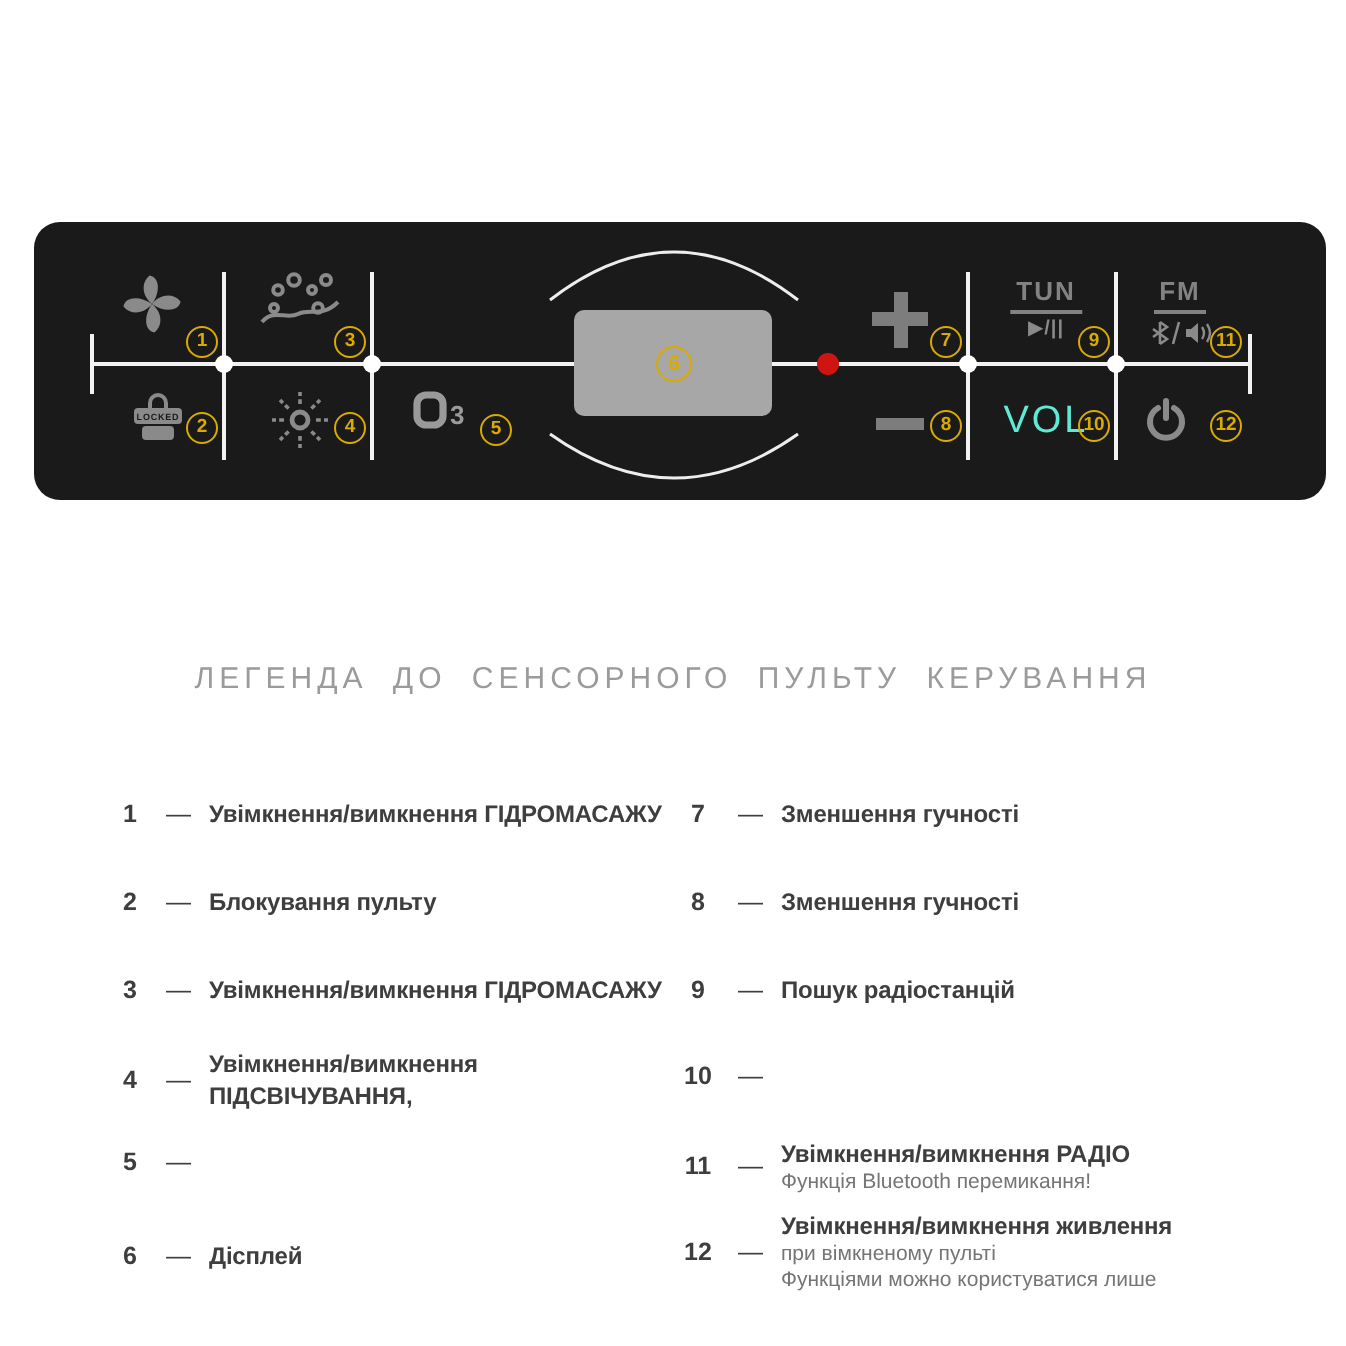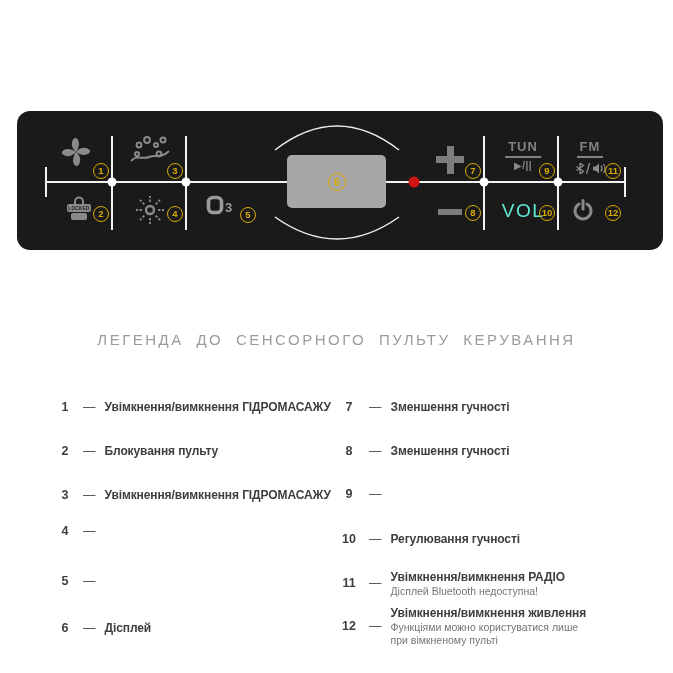--- a/index.html
+++ b/index.html
@@ -209,20 +209,21 @@
 </div>
 <div class="lrow col-l" style="top:487px;">
   <span class="lnum">3</span>
   <span class="ldash">—</span>
   <div class="ltext">Увімкнення/вимкнення ГІДРОМАСАЖУ</div>
 </div>
 <div class="lrow col-l" style="top:524px;">
   <span class="lnum">4</span>
   <span class="ldash">—</span>
   <div class="ltext">
+    <div>Увімкнення/вимкнення ПІДСВІЧУВАННЯ,</div>
   </div>
 </div>
 <div class="lrow col-l" style="top:574px;">
   <span class="lnum">5</span>
   <span class="ldash">—</span>
 </div>
 <div class="lrow col-l" style="top:620px;">
   <span class="lnum">6</span>
   <span class="ldash">—</span>
   <div class="ltext">Дісплей</div>
@@ -234,35 +235,35 @@
   <div class="ltext">Зменшення гучності</div>
 </div>
 <div class="lrow col-r" style="top:443px;">
   <span class="lnum">8</span>
   <span class="ldash">—</span>
   <div class="ltext">Зменшення гучності</div>
 </div>
 <div class="lrow col-r" style="top:487px;">
   <span class="lnum">9</span>
   <span class="ldash">—</span>
+  <div class="ltext">Пошук радіостанцій</div>
 </div>
 <div class="lrow col-r" style="top:531px;">
   <span class="lnum">10</span>
   <span class="ldash">—</span>
-  <div class="ltext">Регулювання гучності</div>
 </div>
 <div class="lrow col-r" style="top:569px;">
   <span class="lnum">11</span>
   <span class="ldash">—</span>
   <div class="ltext">
     <div>Увімкнення/вимкнення РАДІО</div>
-    <div class="lnote">Дісплей Bluetooth недоступна!</div>
+    <div class="lnote">Функція Bluetooth перемикання!</div>
   </div>
 </div>
 <div class="lrow col-r" style="top:605px;">
   <span class="lnum">12</span>
   <span class="ldash">—</span>
   <div class="ltext">
     <div>Увімкнення/вимкнення живлення</div>
+    <div class="lnote">при вімкненому пульті</div>
     <div class="lnote">Функціями можно користуватися лише</div>
-    <div class="lnote">при вімкненому пульті</div>
   </div>
 </div>
 
 </body></html>

